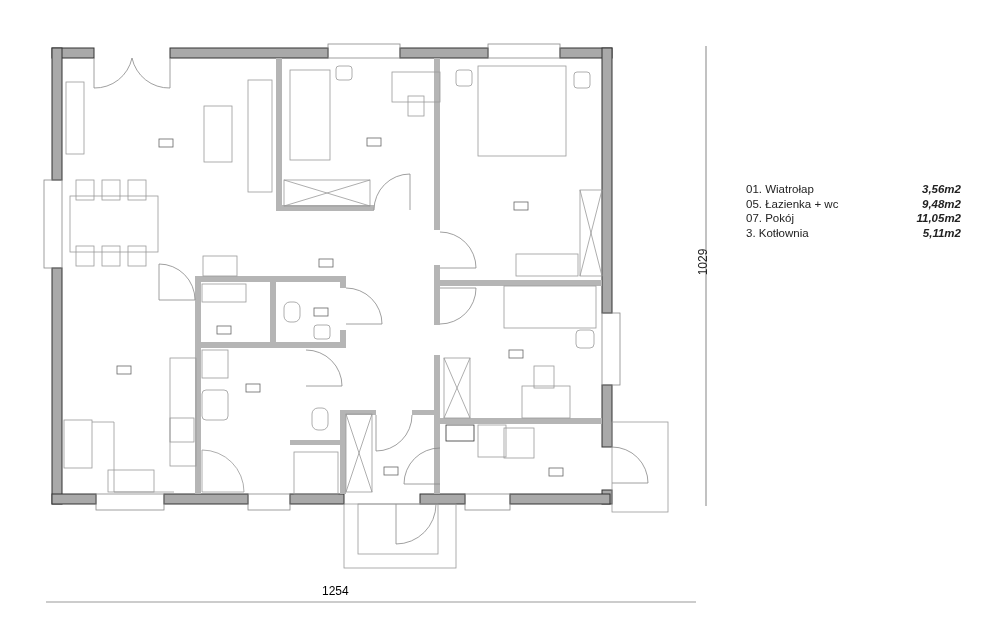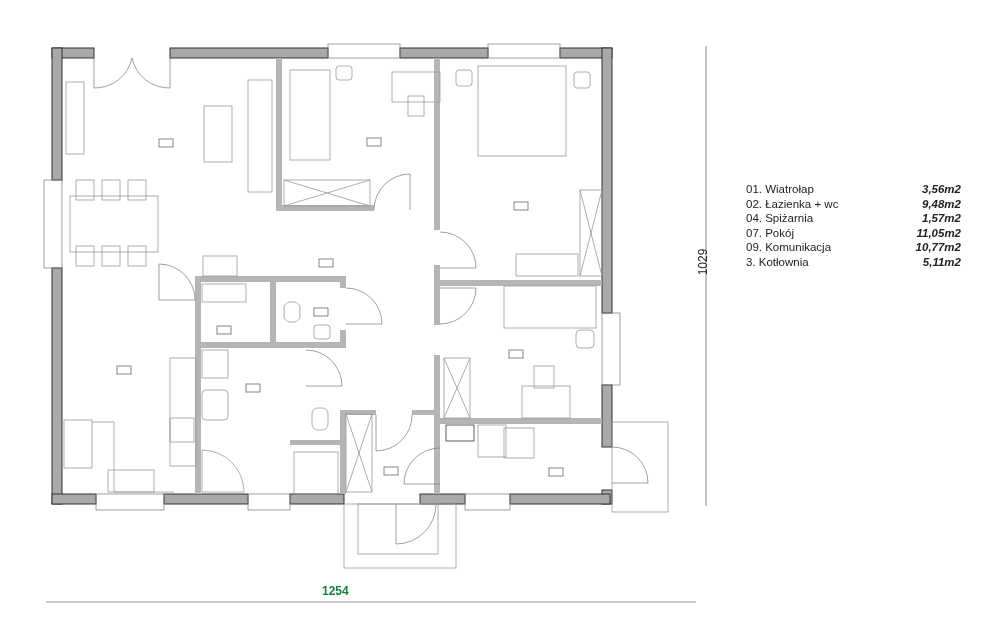--- a/index.html
+++ b/index.html
@@ -2,21 +2,21 @@
 <html><head>
 <meta charset="utf-8">
 <style>
   html,body{margin:0;padding:0;background:#ffffff;}
   body{width:1000px;height:626px;position:relative;overflow:hidden;font-family:"Liberation Sans",sans-serif;}
   #plan{position:absolute;left:0;top:0;}
   .legend{position:absolute;left:716px;top:182px;width:215px;font-size:11.5px;color:#222;line-height:14.6px;margin-left:30px;}
   .legend-row{display:flex;justify-content:space-between;}
   .legend-row .area{font-weight:bold;font-style:italic;}
   .dim-v{position:absolute;left:690px;top:255px;font-size:12px;color:#222;transform:rotate(-90deg);transform-origin:center;}
-  .dim-h{position:absolute;left:322px;top:584px;font-size:12px;color:#15803d;font-weight:bold;}
+  .dim-h{position:absolute;left:322px;top:584px;font-size:12px;color:#000000;}
 </style>
 </head>
 <body>
 
 <svg id="plan" width="1000" height="626" viewBox="0 0 1000 626" xmlns="http://www.w3.org/2000/svg">
   <g fill="#a9a9a9" stroke="#333" stroke-width="1">
 
     <rect x="52" y="48" width="42" height="10"></rect>
     <rect x="170" y="48" width="158" height="10"></rect>
     <rect x="400" y="48" width="88" height="10"></rect>
@@ -173,32 +173,24 @@
 
 <div class="dim-v">1029</div>
 <div class="dim-h">1254</div>
 
 <div class="legend">
   <div class="legend-row">
       <span><span>01.</span> <span>Wiatrołap</span></span>
       <span class="area">3,56m2</span>
     </div>
   <div class="legend-row">
-      <span><span>02.</span> <span>Łazienka + wc</span></span>
+      <span><span>05.</span> <span>Łazienka + wc</span></span>
       <span class="area">9,48m2</span>
-    </div>
-  <div class="legend-row">
-      <span><span>04.</span> <span>Spiżarnia</span></span>
-      <span class="area">1,57m2</span>
     </div>
   <div class="legend-row">
       <span><span>07.</span> <span>Pokój</span></span>
       <span class="area">11,05m2</span>
-    </div>
-  <div class="legend-row">
-      <span><span>09.</span> <span>Komunikacja</span></span>
-      <span class="area">10,77m2</span>
     </div>
   <div class="legend-row">
       <span><span>3.</span> <span>Kotłownia</span></span>
       <span class="area">5,11m2</span>
     </div>
 </div>
 
 </body></html>

